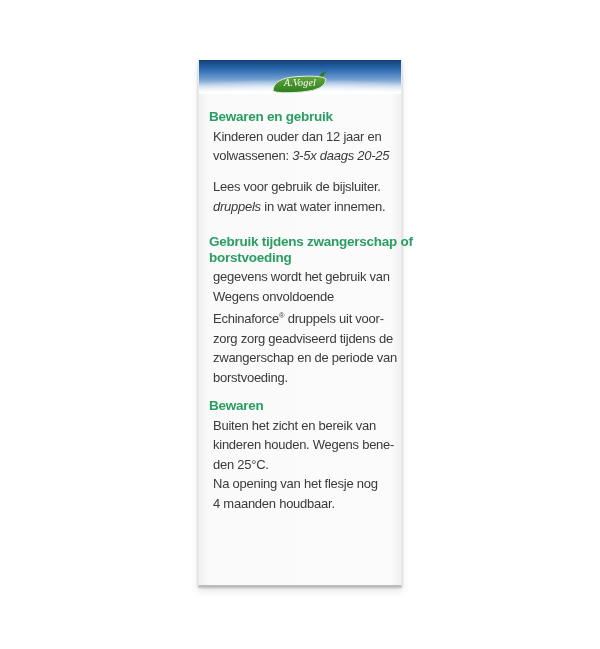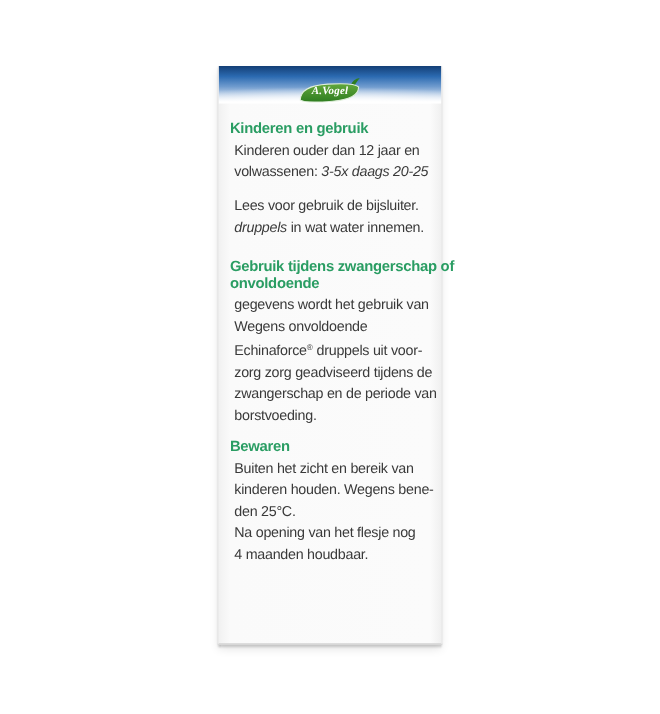--- a/index.html
+++ b/index.html
@@ -50,21 +50,21 @@
   }
   .logo svg { display: block; }
   .logo-text {
     position: absolute;
     top: 7px;
     left: 0;
     width: 100%;
     text-align: center;
     font-family: "Liberation Serif", serif;
     font-style: italic;
-    font-weight: bold;
+    font-weight: normal;
     font-size: 10px;
     color: #ffffff;
     letter-spacing: 0.2px;
     line-height: 10px;
   }
   .content {
     position: absolute;
     top: 49px;
     left: 10px;
     right: 6px;
@@ -113,30 +113,30 @@
         </defs>
         <path d="M47 6 Q 49 1 55 0 Q 52 4 50 7 Z" fill="#2e7d20"></path>
         <path d="M1 20 Q 1 7 26 5.5 Q 50 4 54 8 Q 54 19 30 21 Q 6 23 1 20 Z" fill="url(#leafg)" stroke="#dfeeda" stroke-width="1"></path>
       </svg>
       <div class="logo-text">A.Vogel</div>
     </div>
 
     <div class="content">
 
       <section>
-        <h3 class="heading">Kinderen en gebruik</h3>
+        <h3 class="heading">Bewaren en gebruik</h3>
         <p class="line">Kinderen ouder dan 12 jaar en</p>
         <p class="line"><span>volwassenen: </span><span class="it">3-5x daags 20-25</span></p>
         <p class="line note">Lees voor gebruik de bijsluiter.</p>
         <p class="line"><span class="it">druppels</span><span> in wat water innemen.</span></p>
       </section>
 
       <section class="sec2">
         <h3 class="heading">Gebruik tijdens zwangerschap of</h3>
-        <h3 class="heading">onvoldoende</h3>
+        <h3 class="heading">borstvoeding</h3>
         <p class="line">gegevens wordt het gebruik van</p>
         <p class="line">Wegens onvoldoende</p>
         <p class="line"><span>Echinaforce</span><sup class="reg">®</sup><span> druppels uit voor-</span></p>
         <p class="line">zorg zorg geadviseerd tijdens de</p>
         <p class="line">zwangerschap en de periode van</p>
         <p class="line">borstvoeding.</p>
       </section>
 
       <section class="sec3">
         <h3 class="heading">Bewaren</h3>

